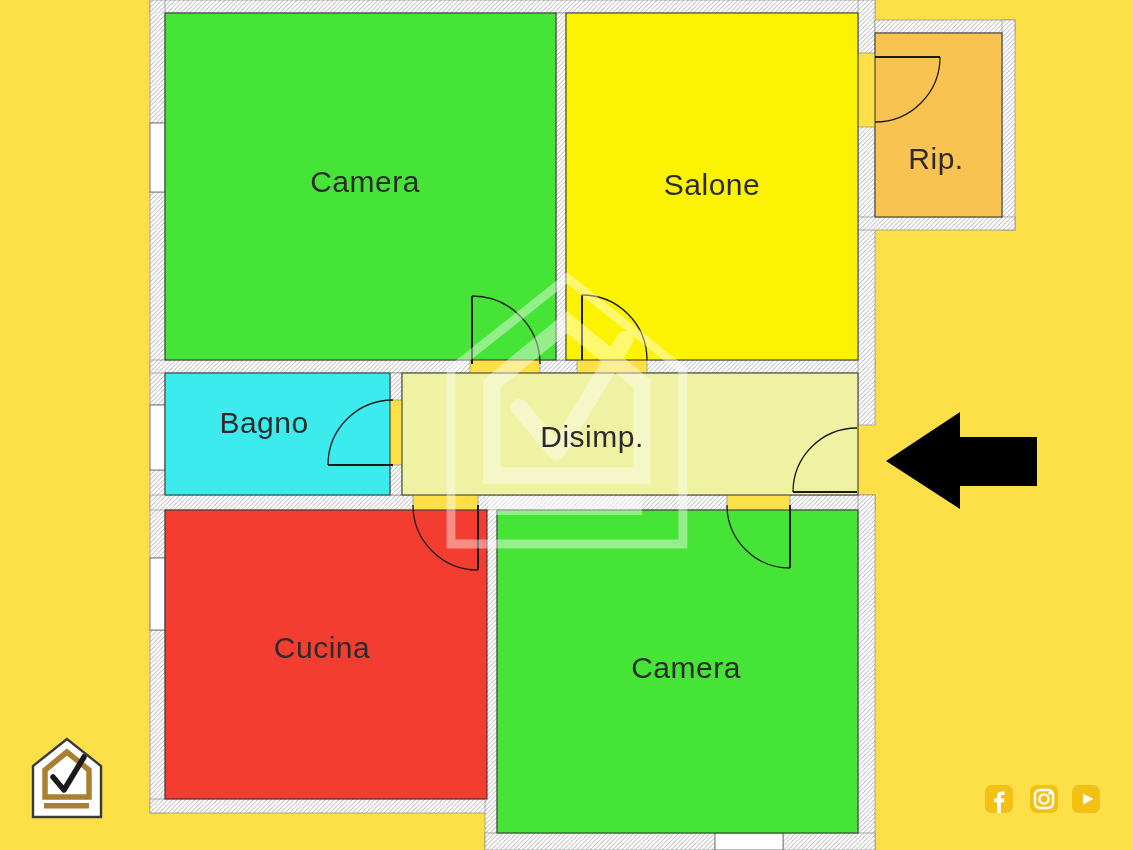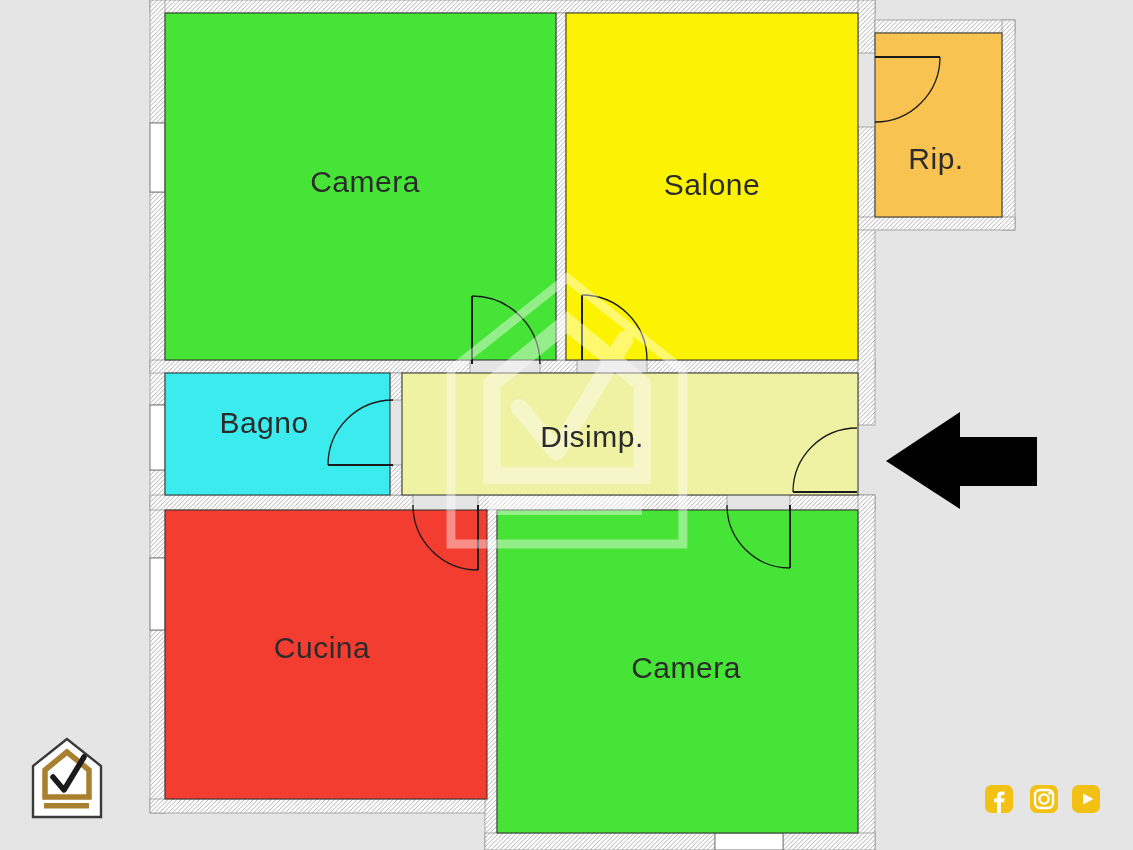--- a/index.html
+++ b/index.html
@@ -1,16 +1,16 @@
 <!DOCTYPE html>
 <html><head>
 <meta charset="utf-8">
 <style>
   html,body { margin:0; padding:0; background:#ffffff; }
-  .page { position:relative; width:1133px; height:850px; background:#e5e5e5; overflow:hidden;
+  .page { position:relative; width:1133px; height:850px; background:#fde047; overflow:hidden;
           font-family:"Liberation Sans", sans-serif; }
   svg { display:block; }
   .wall   { stroke:#8a8a8a; stroke-width:0.7; }
   .window { fill:#ffffff; stroke:#6b6b6b; stroke-width:0.9; }
   .room   { stroke:#2f2f2f; stroke-width:1; }
   .door   { fill:none; stroke:#1a1a1a; stroke-width:1.3; }
   .leaf   { fill:none; stroke:#1a1a1a; stroke-width:2; }
   .room-label { fill:#2b2b2b; font-size:30px; letter-spacing:0.5px; }
 </style>
 </head>

